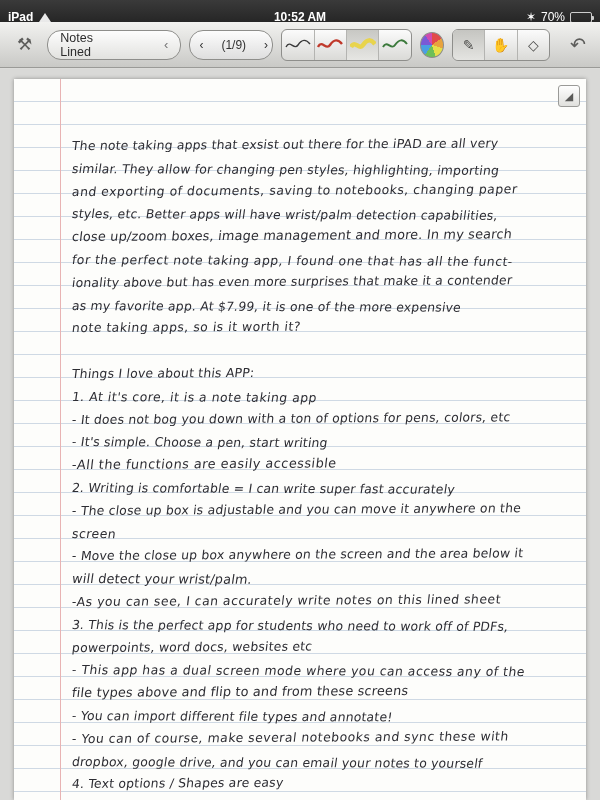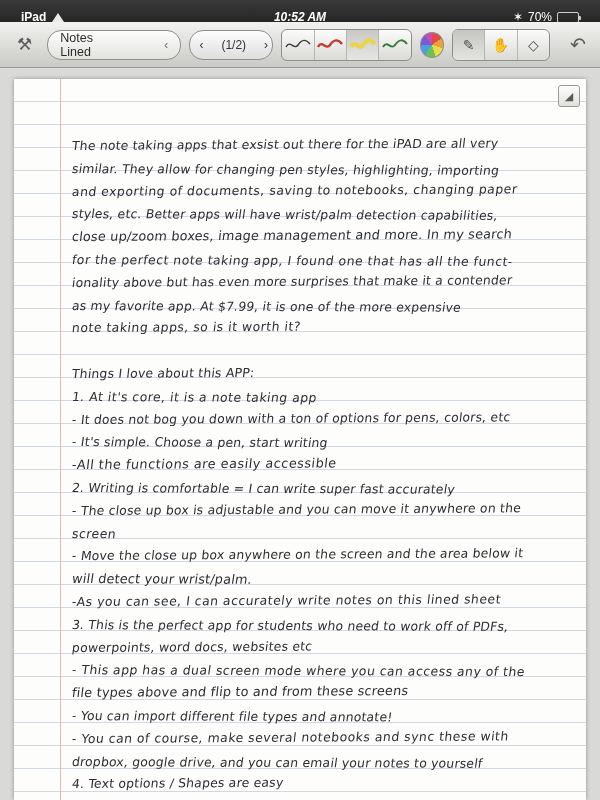--- a/index.html
+++ b/index.html
@@ -25,31 +25,30 @@
     position: absolute;
     top: 0; left: 0;
     width: 600px;
     height: 34px;
     background: linear-gradient(#3a3a3a, #1b1b1b);
     color: #fff;
     font-size: 12px;
     display: flex;
     align-items: center;
     box-sizing: border-box;
-    padding: 0 21px;
+    padding: 0 8px;
   }
   .status-left { display: flex; align-items: center; gap: 6px; }
   .status-center {
     position: absolute;
     left: 0; right: 0;
     text-align: center;
     font-weight: bold;
     font-size: 12px;
     pointer-events: none;
-    font-style: italic;
   }
   .status-right {
     margin-left: auto;
     display: flex;
     align-items: center;
     gap: 5px;
     font-size: 12px;
   }
   .device-name { font-weight: bold; font-size: 12px; }
   .wifi-icon {
@@ -303,21 +302,21 @@
       <div class="tb-btn wrench">⚒</div>
 
       <div class="notebook-pill">
         <span>Notes Lined</span>
         <span class="chev">‹</span>
       </div>
 
       <div class="pager">
         <div>‹</div>
         <div class="sep"></div>
-        <div>(1/2)</div>
+        <div>(1/9)</div>
         <div class="sep"></div>
         <div>›</div>
       </div>
 
       <div class="pen-group">
         <div class="pen-cell">
           <svg class="squig" viewBox="0 0 26 14">
             <path d="M1 9 C5 1, 9 13, 13 7 S21 1, 25 6" fill="none" stroke="#3a3a3a" stroke-width="1.4"></path>
           </svg>
         </div>

